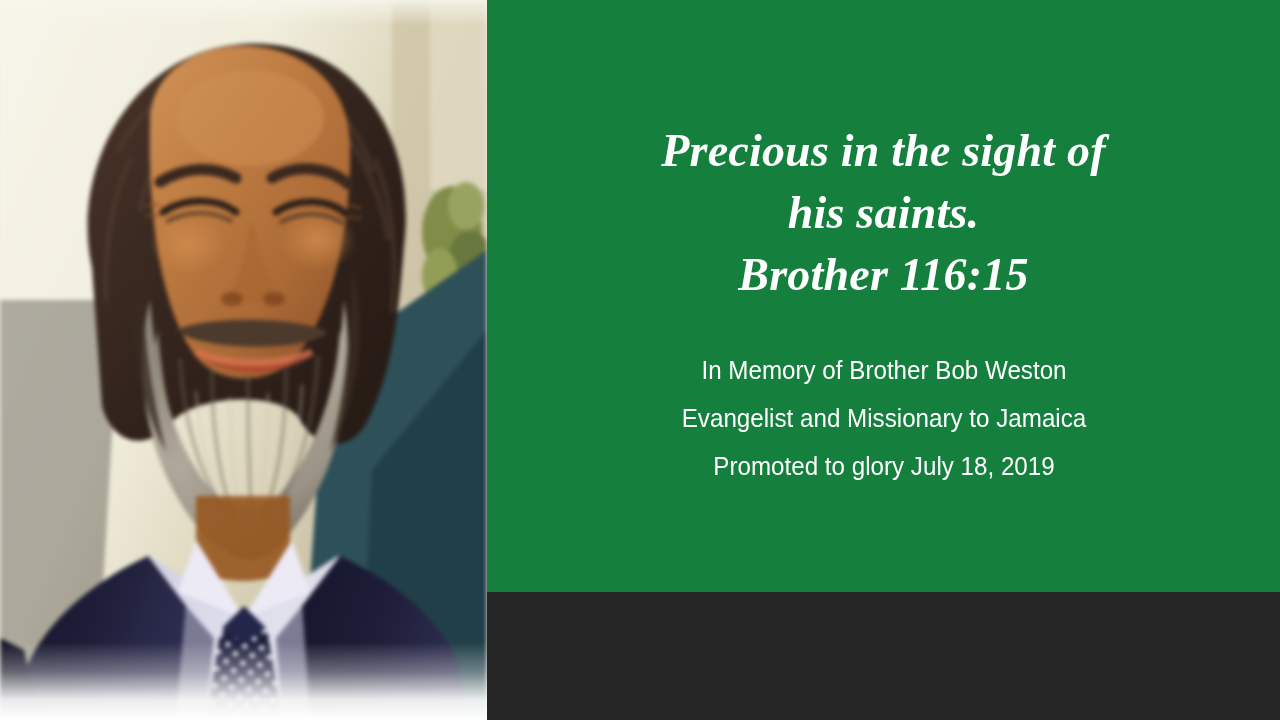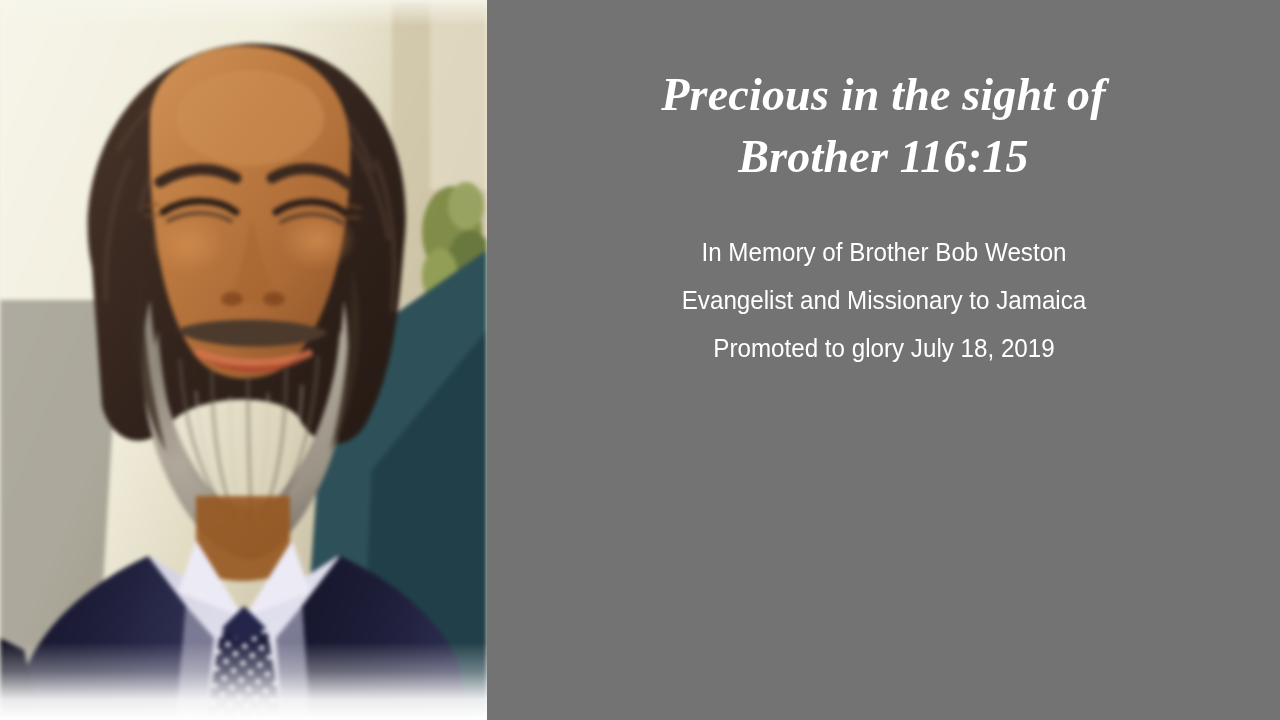--- a/index.html
+++ b/index.html
@@ -61,28 +61,28 @@
     top: 0;
     height: 26px;
     background: linear-gradient(to bottom, rgba(247,246,236,0.85), rgba(247,246,236,0));
     pointer-events: none;
   }
 
   
   .text-pane {
     position: relative;
     flex: 1 1 auto;
-    height: 720px;
-    background: #737373;
+    height: 592px;
+    background: #15803d;
     display: flex;
     flex-direction: column;
     justify-content: flex-start;
     align-items: center;
     box-sizing: border-box;
-    padding-top: 64px;
+    padding-top: 120px;
   }
 
   .scripture {
     width: 640px;
     text-align: center;
     color: #ffffff;
     font-family: "Liberation Serif", "DejaVu Serif", serif;
     font-style: italic;
     font-weight: bold;
     font-size: 46px;
@@ -265,20 +265,21 @@
       <path d="M302 606 L310 720 L282 720 L276 638 Z" fill="#2a2a4c" opacity="0.55"></path>
     </svg>
     <div class="photo-fade-top"></div>
     <div class="photo-fade-bottom"></div>
   </div>
 
   <div class="text-pane">
 
     <div class="scripture">
       <span class="line">Precious in the sight of</span>
+      <span class="line">his saints.</span>
       <span class="ref">Brother 116:15</span>
     </div>
 
     <div class="memorial">
       <span class="mline">In Memory of Brother Bob Weston</span>
       <span class="mline">Evangelist and Missionary to Jamaica</span>
       <span class="mline">Promoted to glory July 18, 2019</span>
     </div>
 
   </div>

